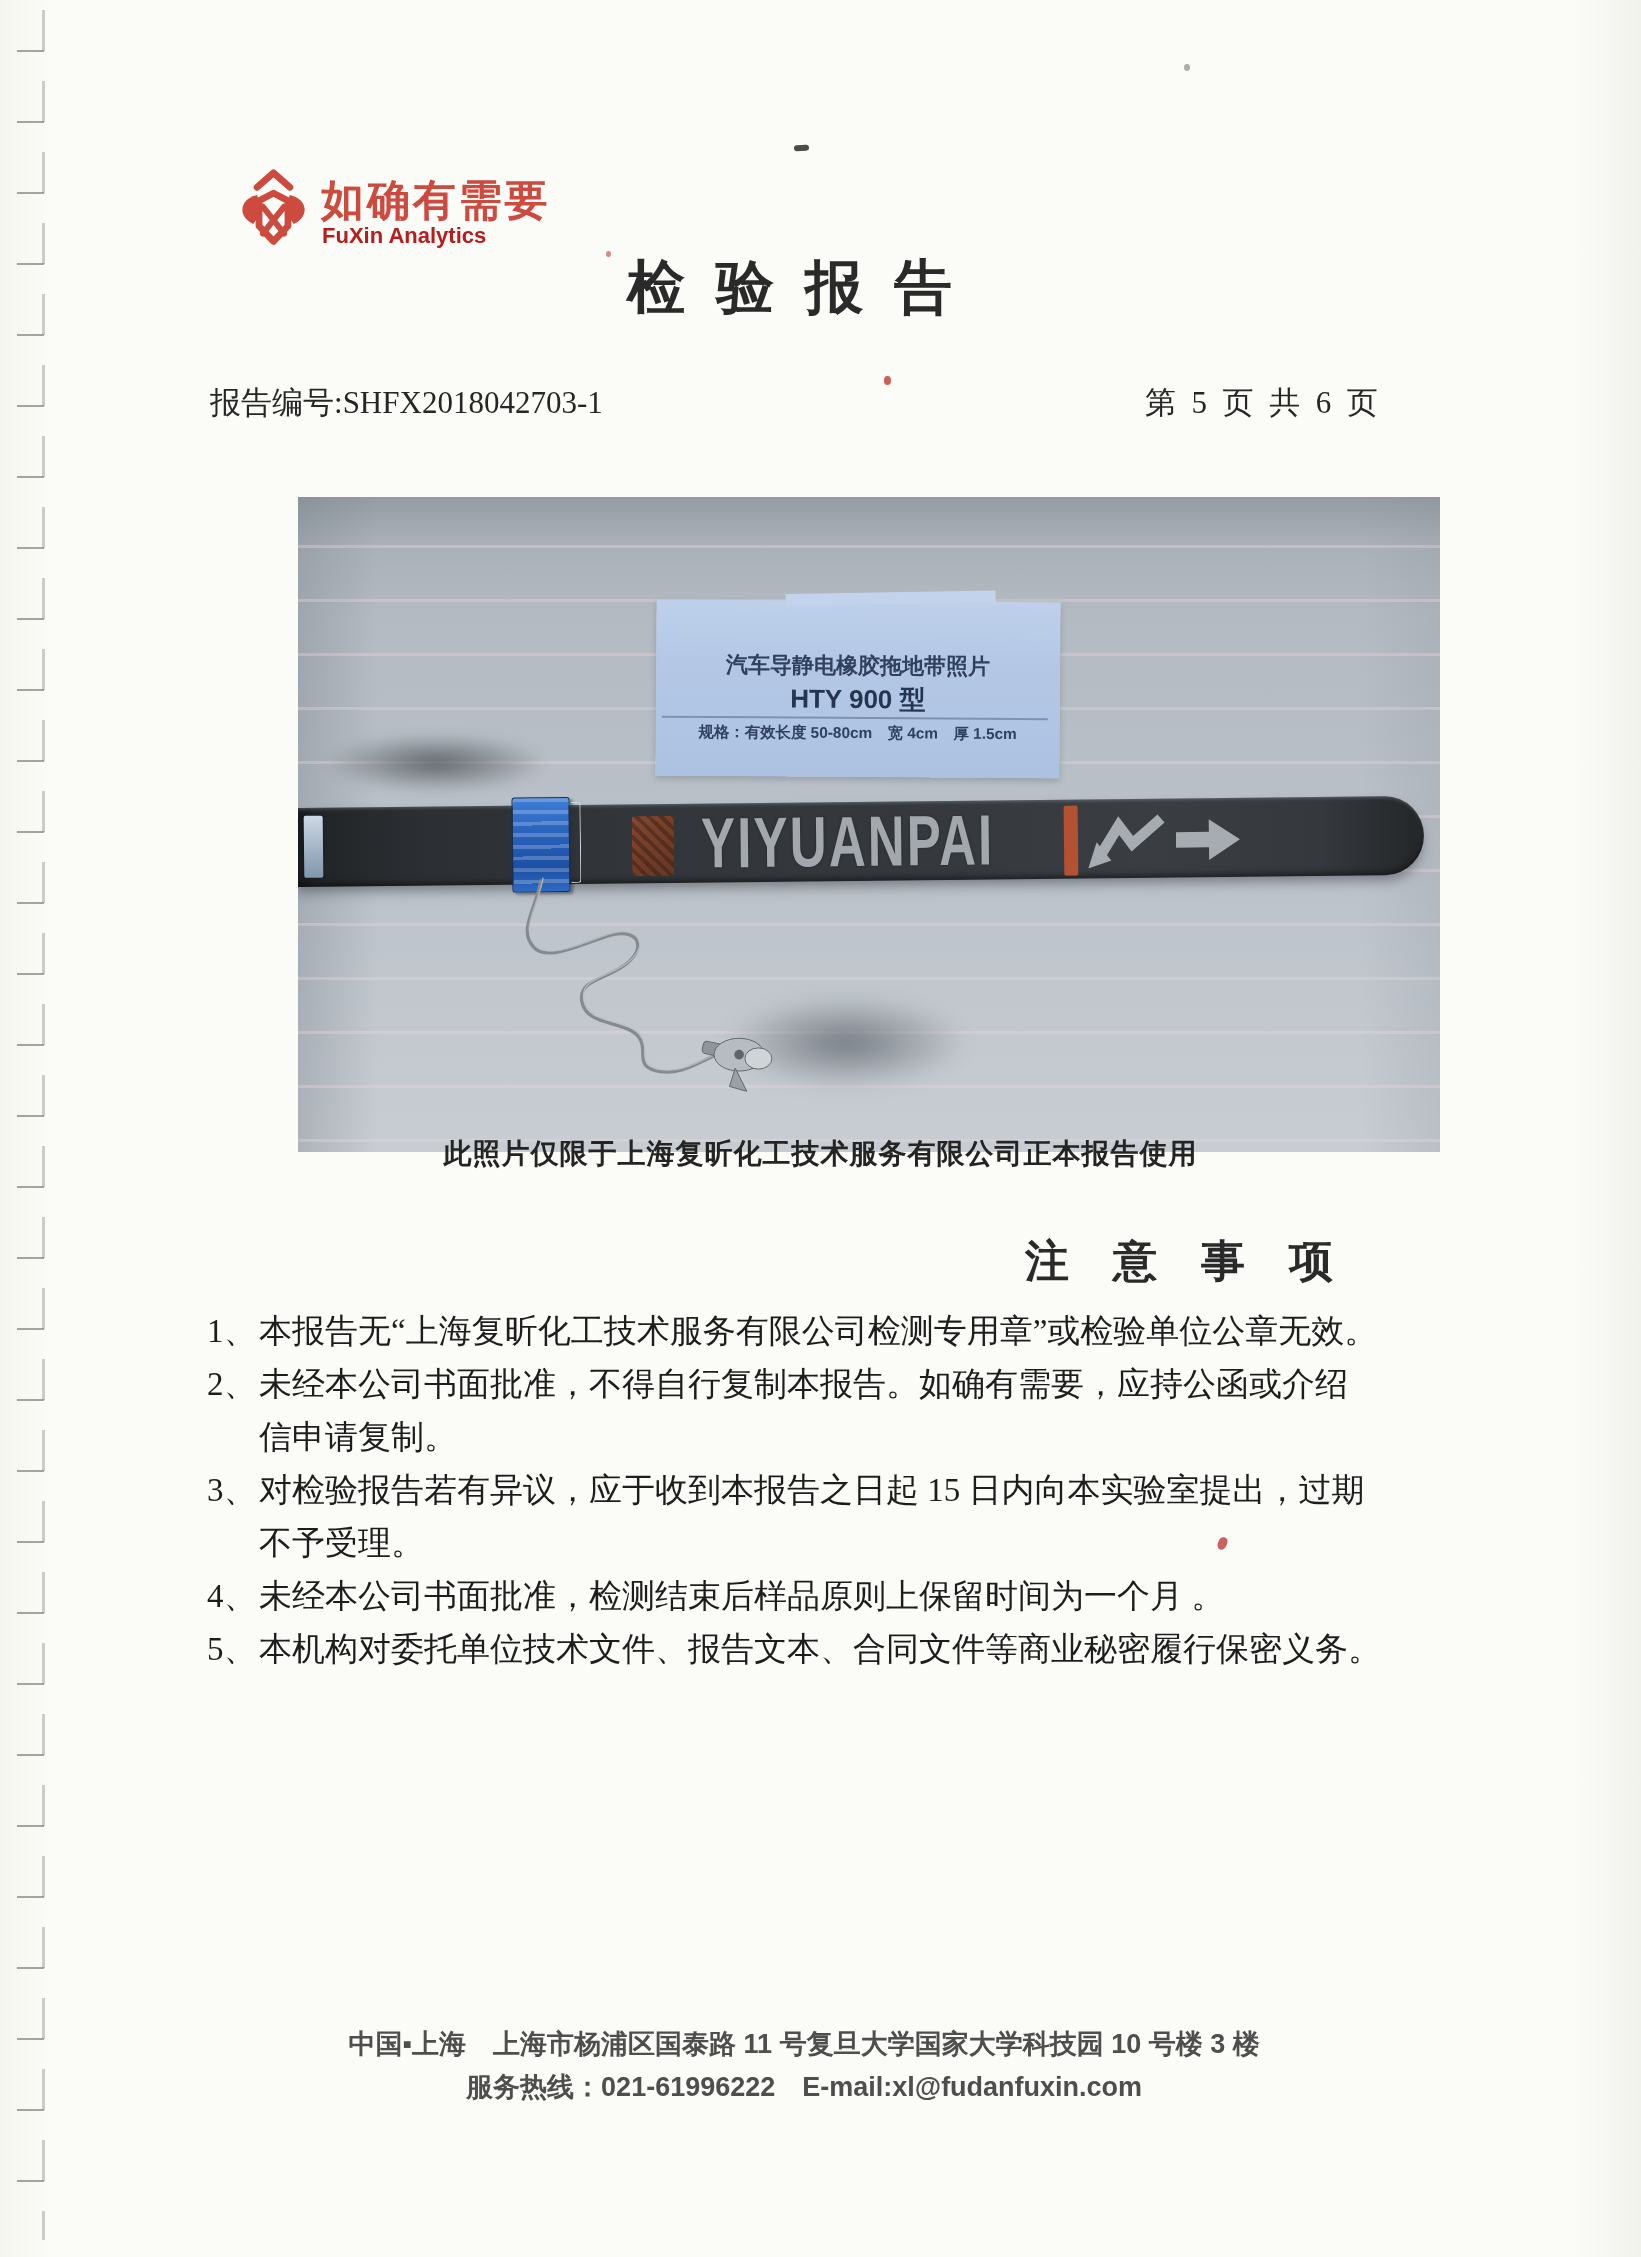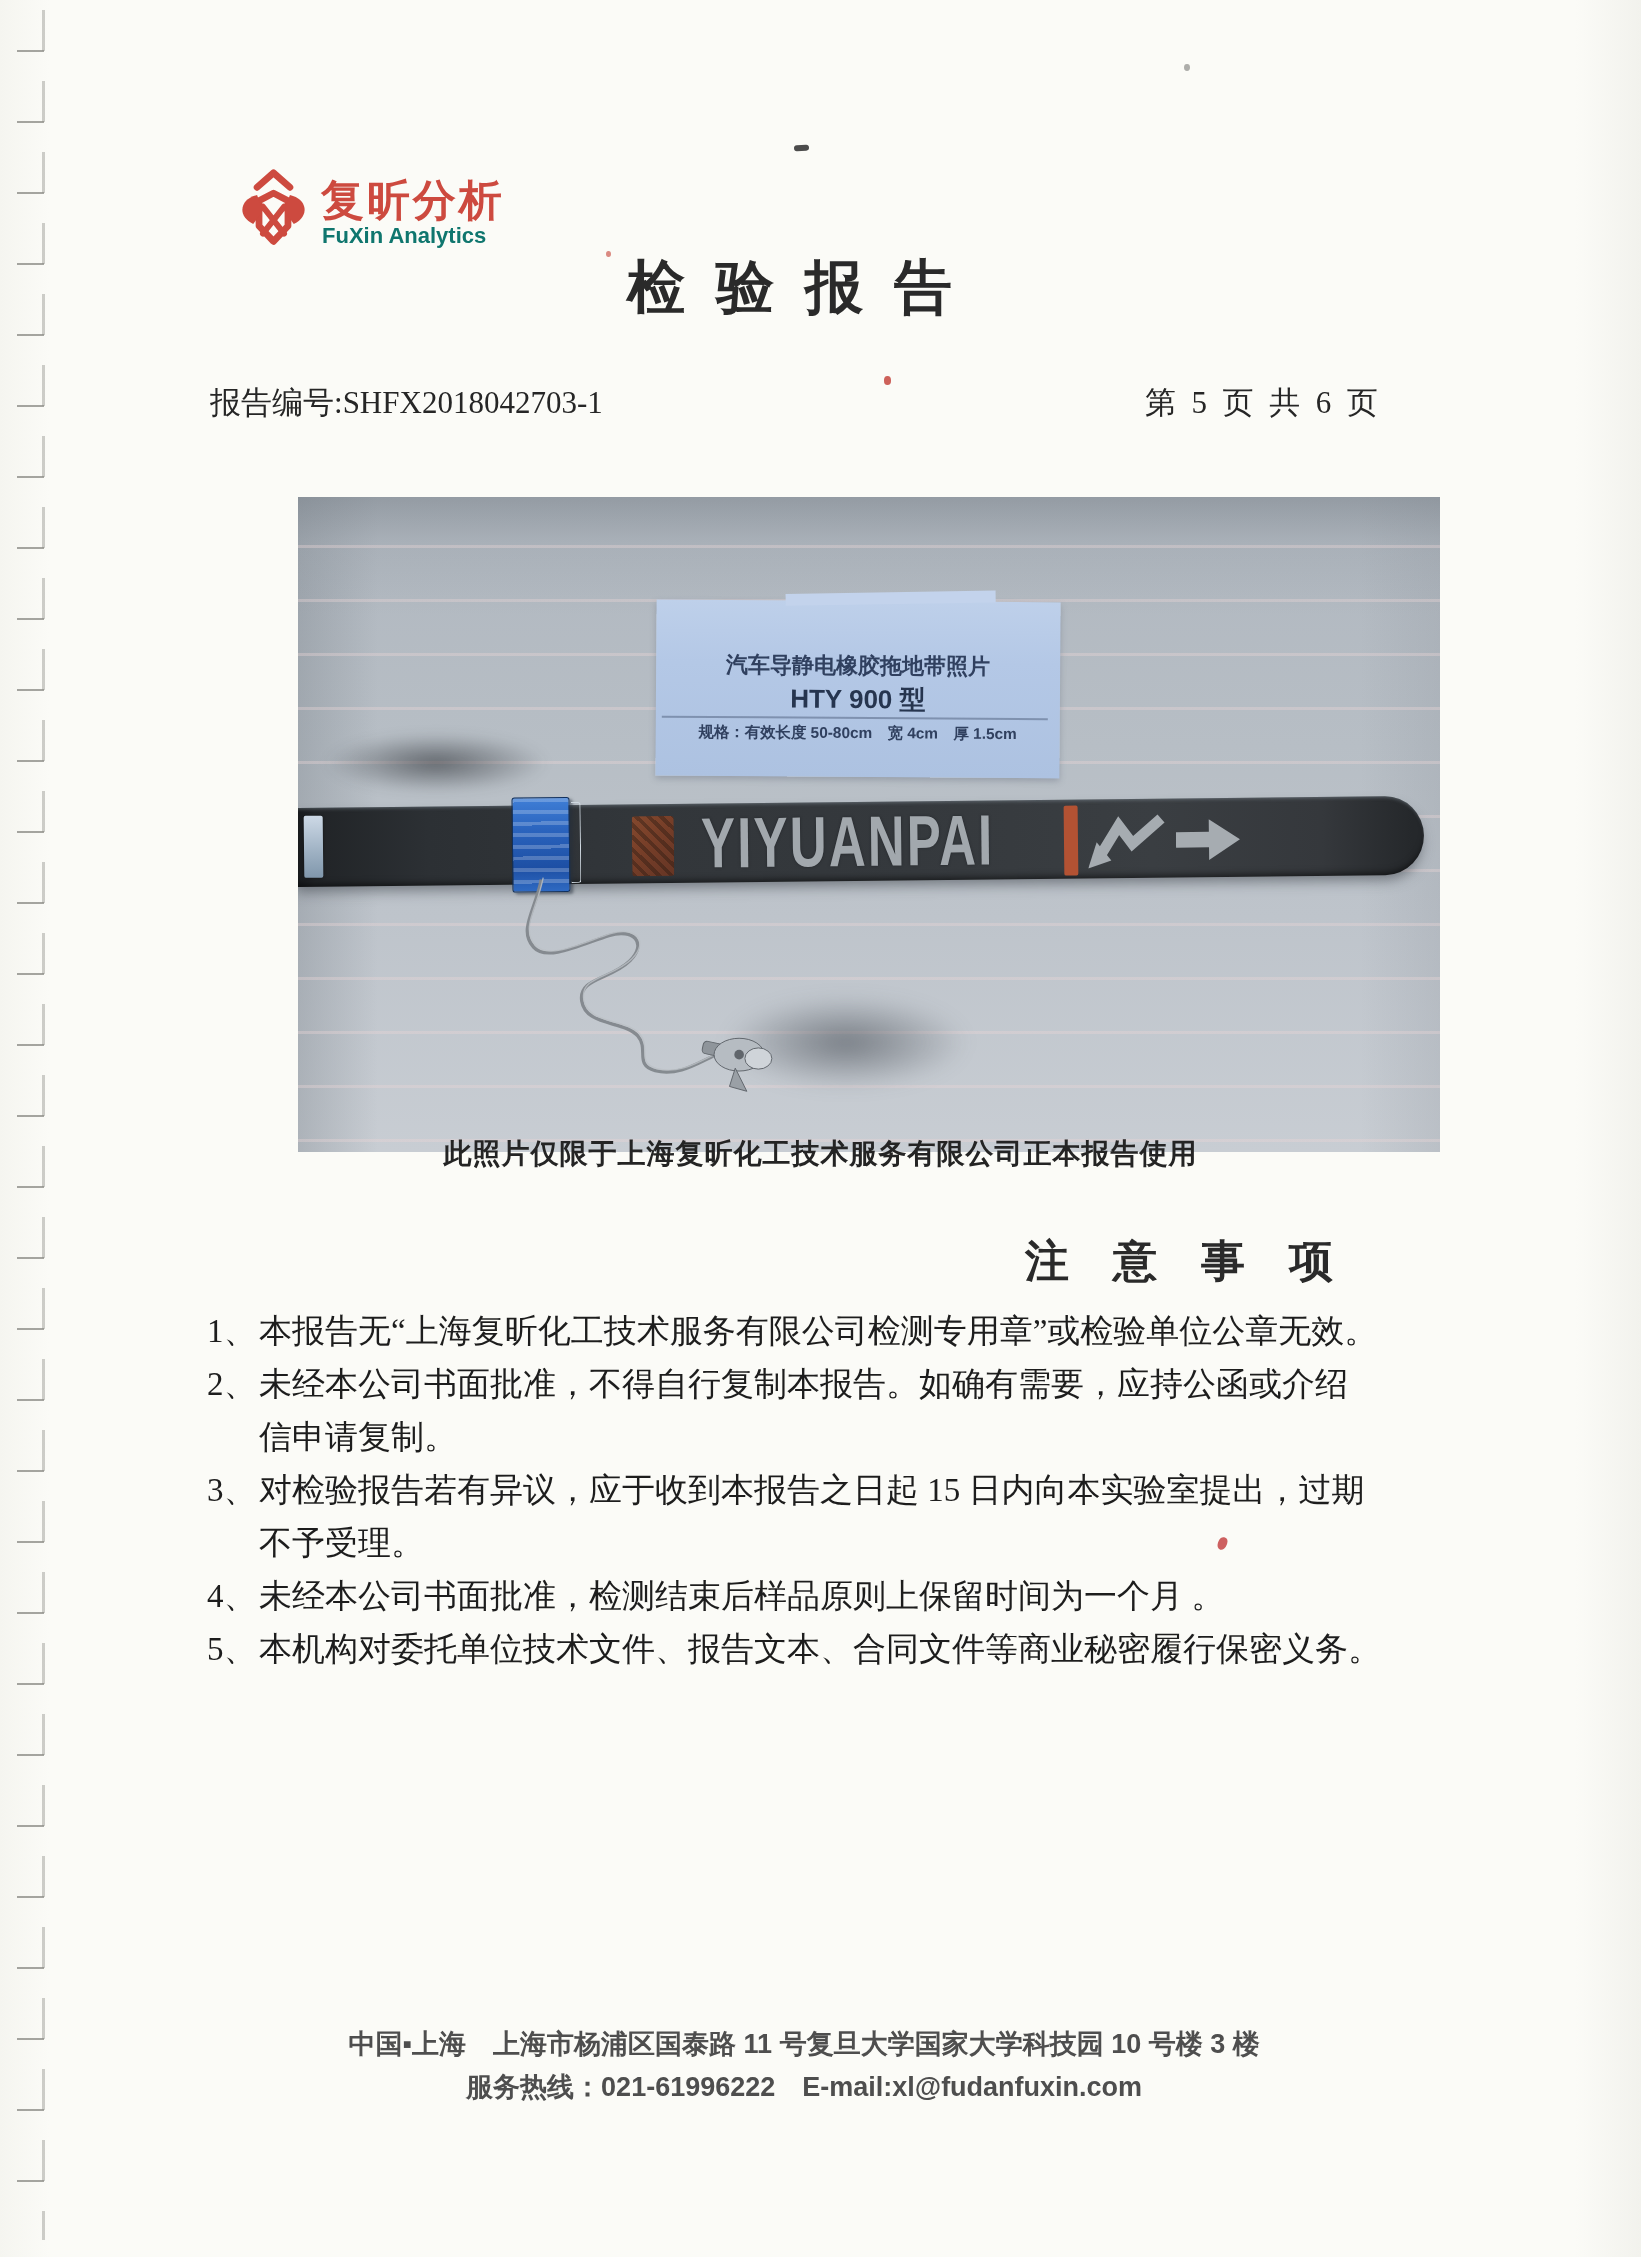--- a/index.html
+++ b/index.html
@@ -12,21 +12,21 @@
   .binder-h{left:17.4px;top:9.7px;width:27px;height:2230px;
     background:repeating-linear-gradient(180deg,rgba(0,0,0,0) 0 40px,rgba(108,108,102,.6) 40px 42px,rgba(0,0,0,0) 42px 71px);}
   .binder-v{left:42px;top:9.7px;width:2.9px;height:2230px;
     background:repeating-linear-gradient(180deg,rgba(140,140,134,.42) 0 41px,rgba(0,0,0,0) 41px 71px);}
 
   
   .logo-icon{left:232px;top:164px;width:83px;height:93px;}
   .logo-cn{left:321px;top:172px;font-family:"Liberation Sans","DejaVu Sans",sans-serif;
            font-size:43px;font-weight:bold;color:#cd4a3f;letter-spacing:2.9px;}
   .logo-en{left:322px;top:223px;font-family:"Liberation Sans","DejaVu Sans",sans-serif;
-           font-size:22px;font-weight:bold;color:#0f766e;}
+           font-size:22px;font-weight:bold;color:#b91c1c;}
 
   
   .doc-title{left:-15.4px;top:249px;width:1641px;text-align:center;font-size:58px;font-weight:bold;
              letter-spacing:31px;color:#2a2a2a;}
   .report-no{left:210px;top:382px;font-size:31px;color:#262626;}
   .page-info{left:1145px;top:382px;font-size:31px;color:#262626;letter-spacing:3.9px;}
 
   
   .photo{left:298px;top:469px;width:1142px;height:655px;background:#b9c0c7;overflow:hidden;margin-top:28px;}
   .ph-layer{position:absolute;left:0;top:0;right:0;bottom:0;}
@@ -110,21 +110,21 @@
 
   <svg class="abs logo-icon" viewBox="0 0 86 96">
     <g fill="none" stroke="#cd4a3f" stroke-width="7" stroke-linejoin="round" stroke-linecap="round">
       <path d="M26 24 L43 9 L60 24"></path>
       <path d="M28 38 L43 30 L58 38 L58 64 L43 80 L28 64 Z"></path>
       <path d="M32 44 L54 72 M54 44 L32 72" stroke-width="6"></path>
     </g>
     <path d="M26 32 C8 36 5 54 22 62 L32 48 Z" fill="#cd4a3f"></path>
     <path d="M60 32 C78 36 81 54 64 62 L54 48 Z" fill="#cd4a3f"></path>
   </svg>
-  <div class="abs logo-cn">复昕分析</div>
+  <div class="abs logo-cn">如确有需要</div>
   <div class="abs logo-en">FuXin Analytics</div>
 
   <div class="abs doc-title">检验报告</div>
 
   <div class="abs report-no">
     <span>报告编号:</span><span>SHFX2018042703-1</span>
   </div>
   <div class="abs page-info">第 5 页 共 6 页</div>
 
   <div class="abs photo">

